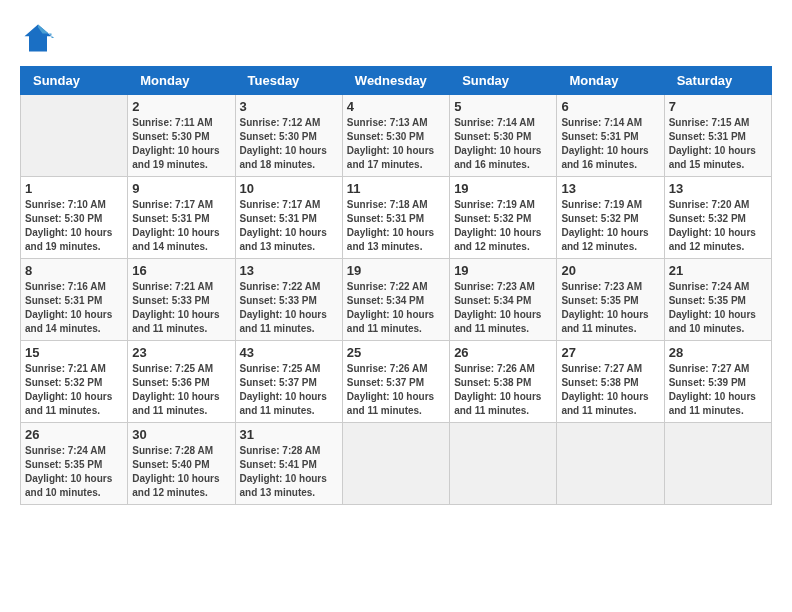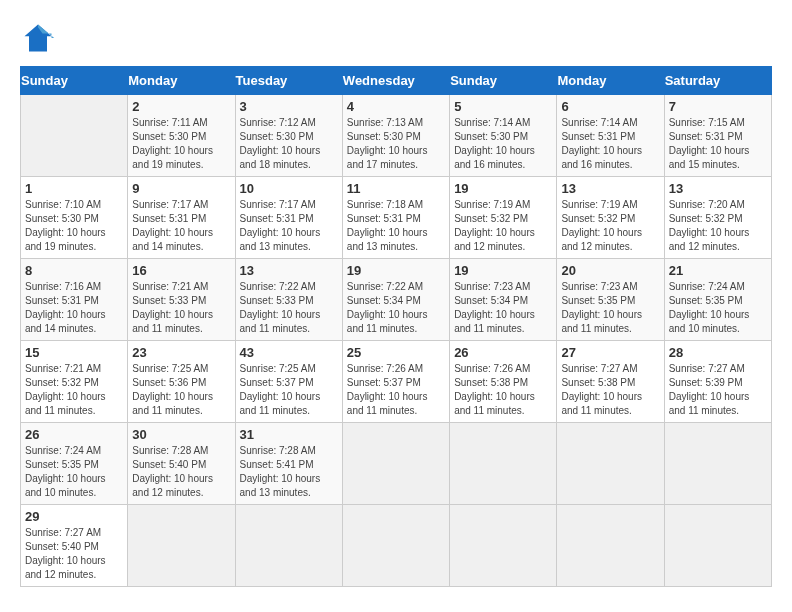--- a/index.html
+++ b/index.html
@@ -47,21 +47,21 @@
       color: #555;
     }
     table {
       width: 100%;
       border-collapse: collapse;
       font-size: 11px;
     }
     thead tr th {
       background: #1a6fc4;
       color: #fff;
-      padding: 6px 0;
+      padding: 6px 12px;
       text-align: left;
       font-size: 13px;
       font-weight: bold;
       border: 1px solid #1a6fc4;
     }
     tbody tr td {
       border: 1px solid #ccc;
       vertical-align: top;
       padding: 4px;
       height: 82px;
@@ -75,20 +75,21 @@
       font-size: 13px;
       font-weight: bold;
       color: #333;
       display: block;
       margin-bottom: 2px;
     }
     .day-info {
       font-size: 10px;
       color: #444;
       line-height: 1.4;
+      font-weight: bold;
     }
     .empty-cell {
       background: #f0f0f0 !important;
     }
   </style>
 </head>
 <body>
 
 <div class="header-area">
   <div class="logo">
@@ -249,26 +250,14 @@
       </td>
         <td>
         <span class="day-num">31</span>
         <span class="day-info">Sunrise: 7:28 AM<br>Sunset: 5:41 PM<br>Daylight: 10 hours and 13 minutes.</span>
       </td>
         <td class="empty-cell"></td>
         <td class="empty-cell"></td>
         <td class="empty-cell"></td>
         <td class="empty-cell"></td>
       </tr>
-      <tr>
-        <td>
-        <span class="day-num">29</span>
-        <span class="day-info">Sunrise: 7:27 AM<br>Sunset: 5:40 PM<br>Daylight: 10 hours and 12 minutes.</span>
-      </td>
-        <td class="empty-cell"></td>
-        <td class="empty-cell"></td>
-        <td class="empty-cell"></td>
-        <td class="empty-cell"></td>
-        <td class="empty-cell"></td>
-        <td class="empty-cell"></td>
-      </tr>
     </tbody>
 </table>
 
 </body></html>

